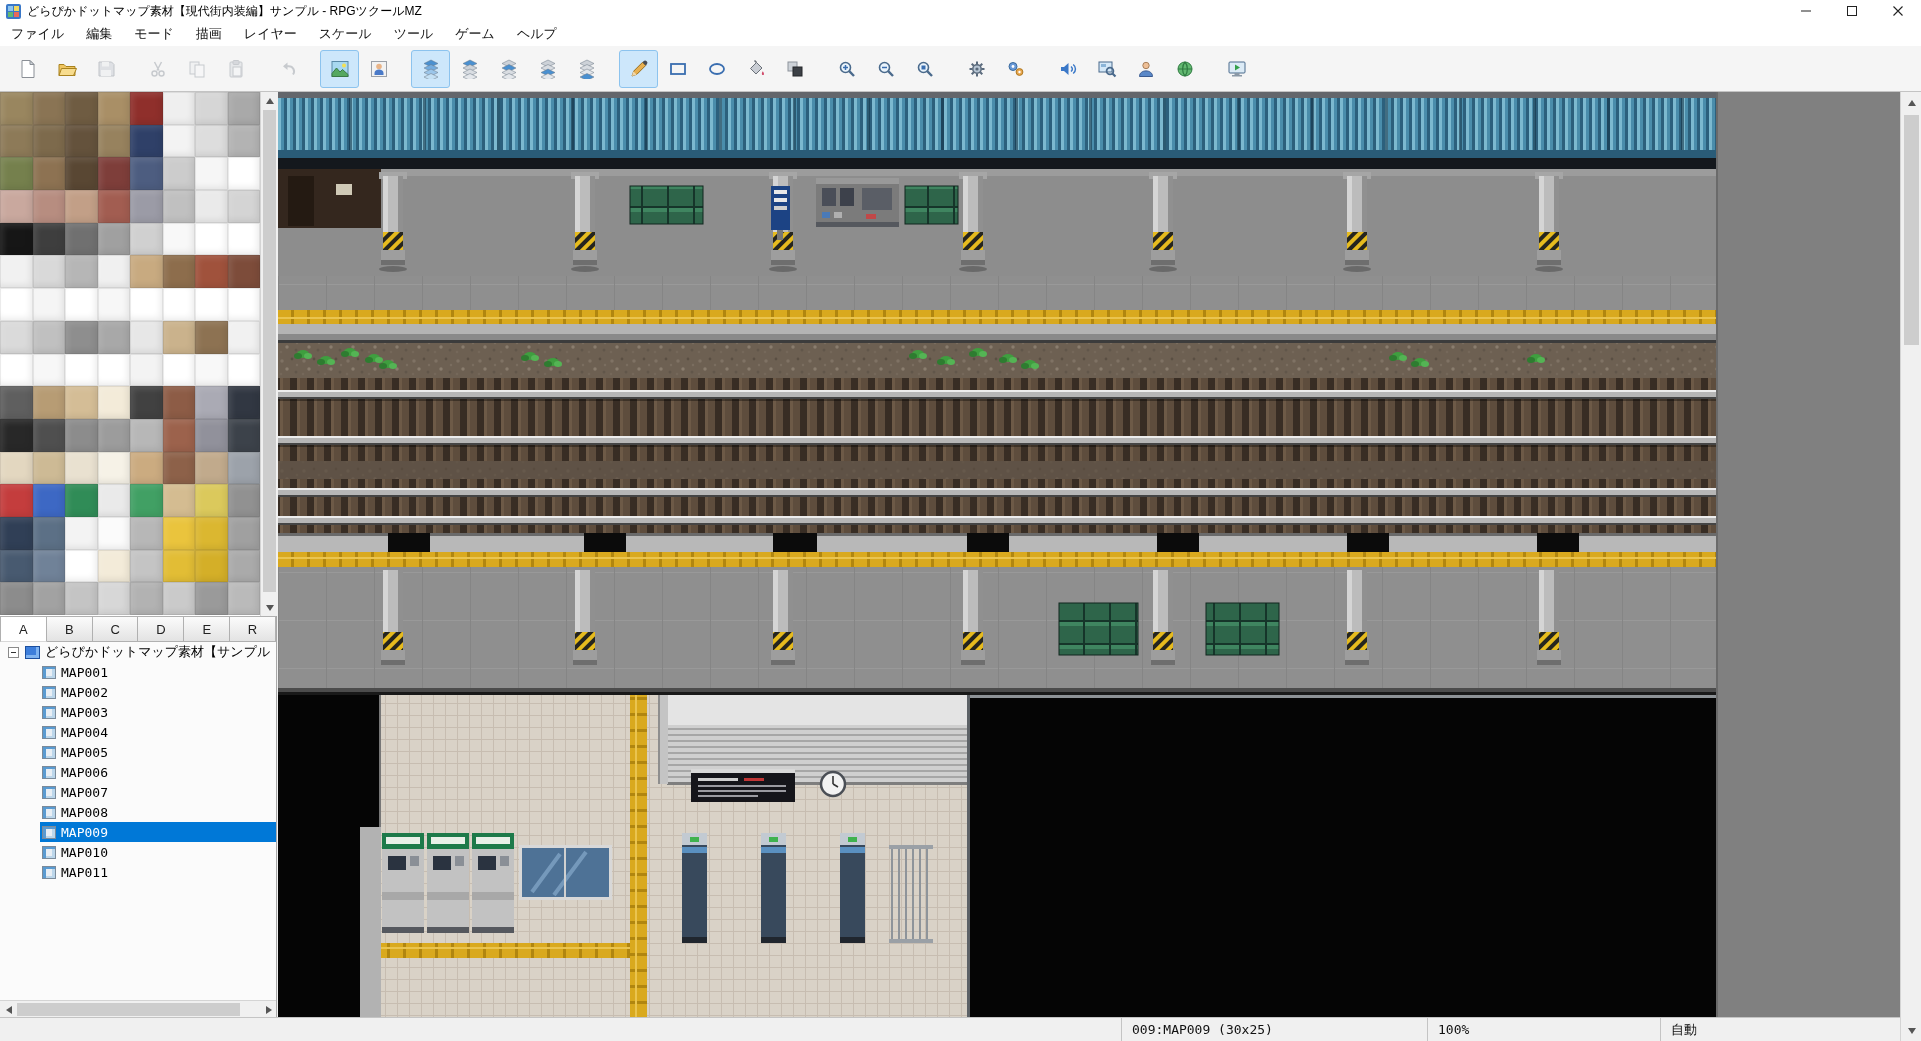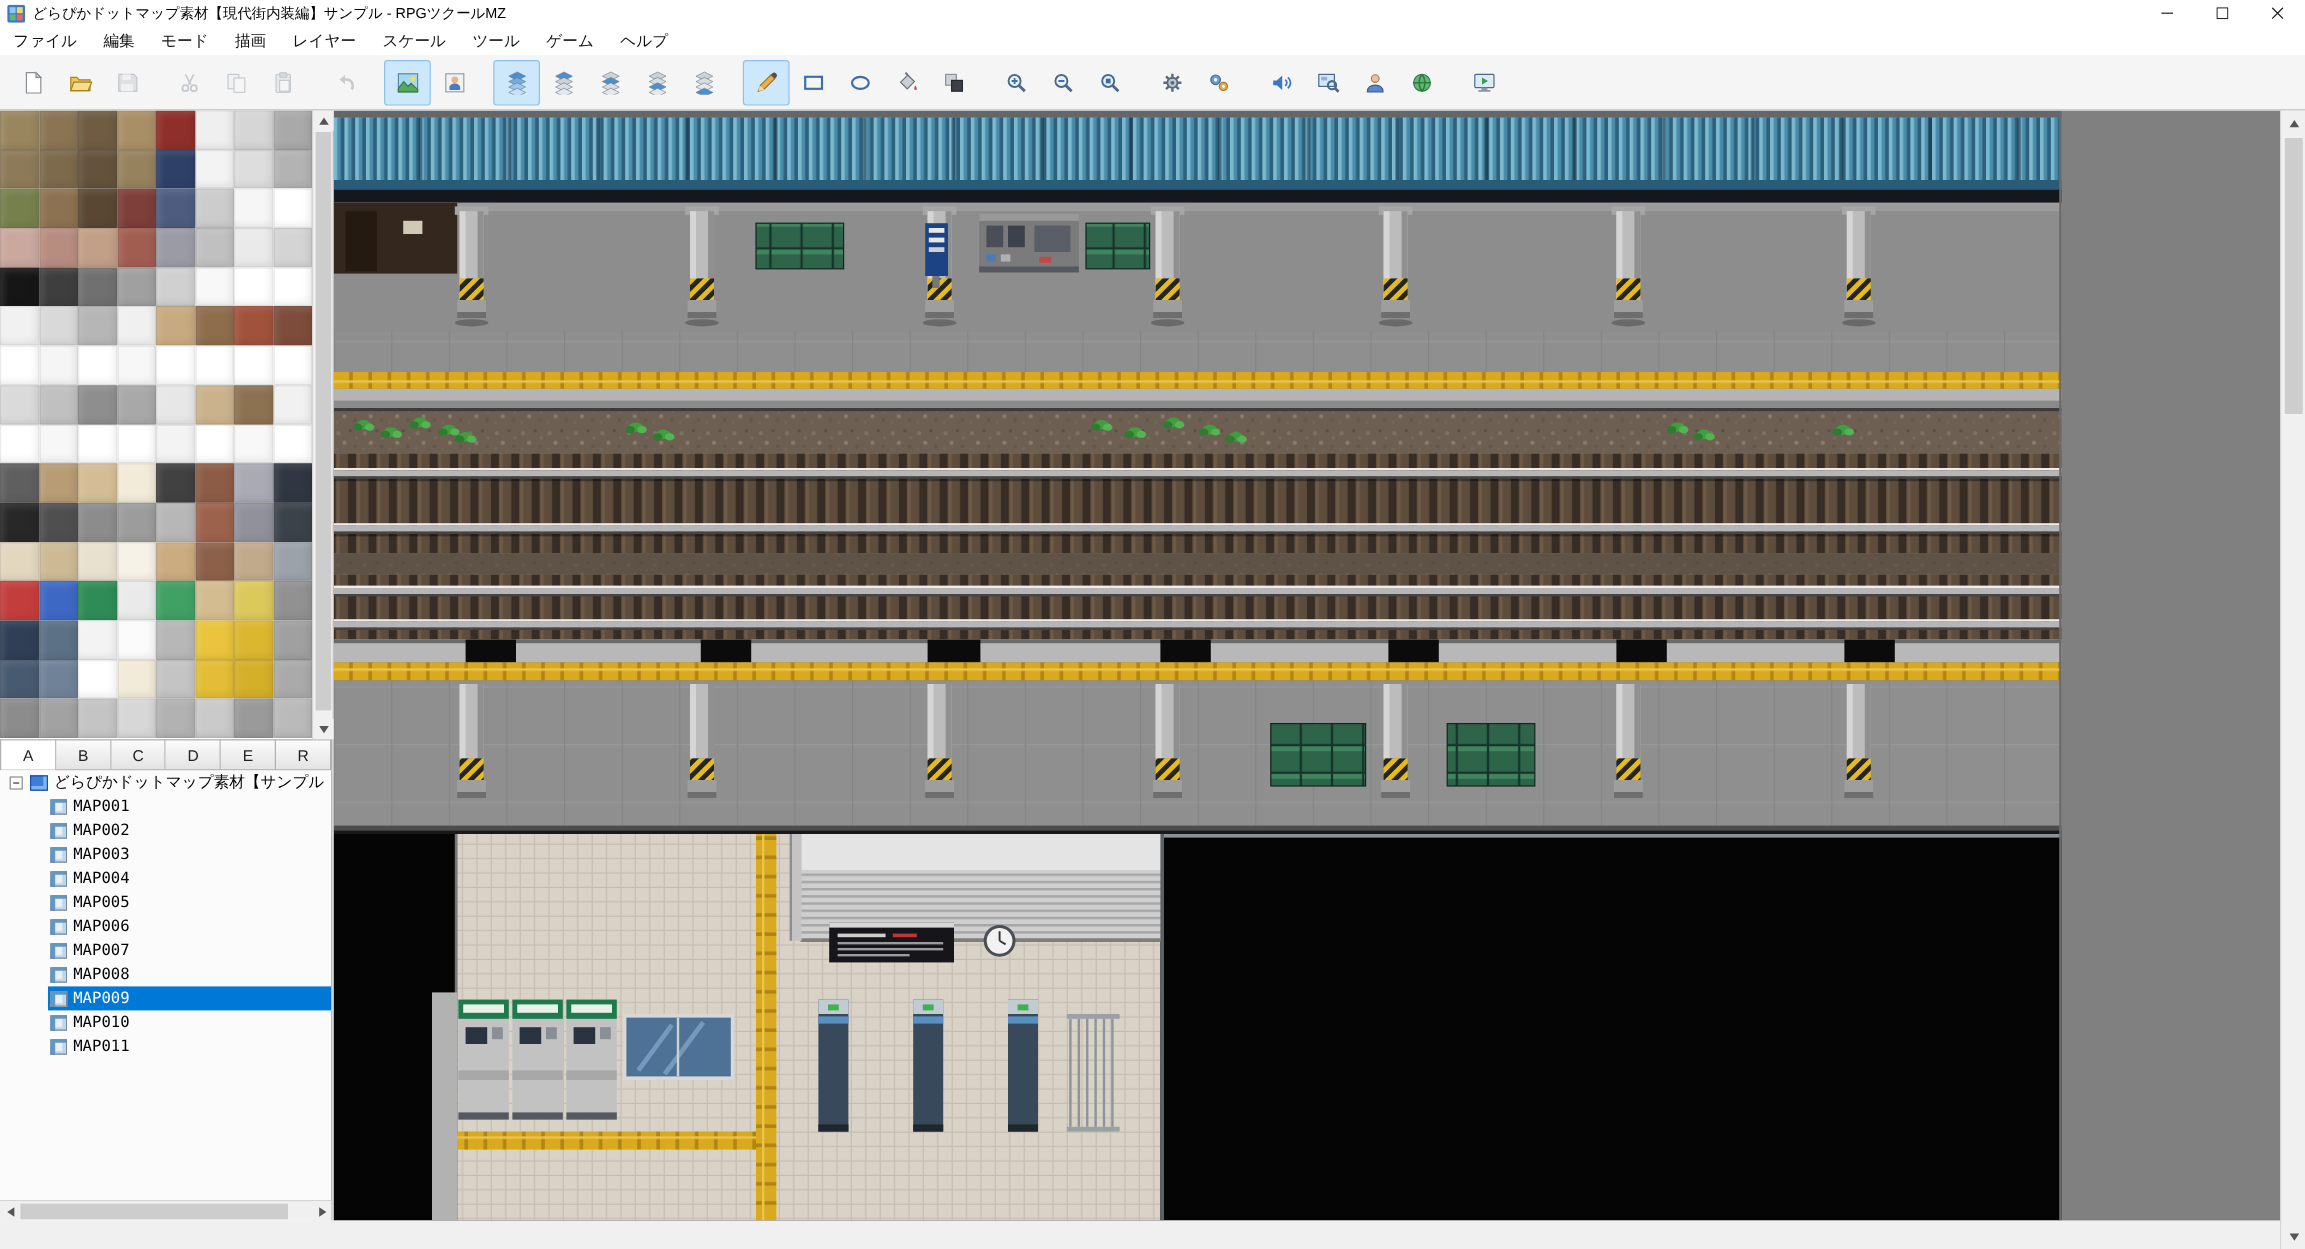--- a/index.html
+++ b/index.html
@@ -1013,14 +1013,20 @@
   <div class="scroll v" style="left:1900px;top:92px;width:21px;height:949px">
     <div class="sb-arrow" style="left:0;top:0;width:21px;height:21px">
         <span class="tri-up"></span>
       </div>
     <div class="thumb" style="left:3px;top:23px;width:15px;height:230px"></div>
     <div class="sb-arrow" style="left:0;bottom:0;width:21px;height:21px">
         <span class="tri-down"></span>
       </div>
   </div>
 
+  <div id="statusbar">
+    <div class="sb-spacer"></div>
+    <div class="sb-cell sb-map">009:MAP009 (30x25)</div>
+    <div class="sb-cell sb-zoom">100%</div>
+    <div class="sb-cell sb-mode">自動</div>
+  </div>
 
 </div>
 
 </body></html>

